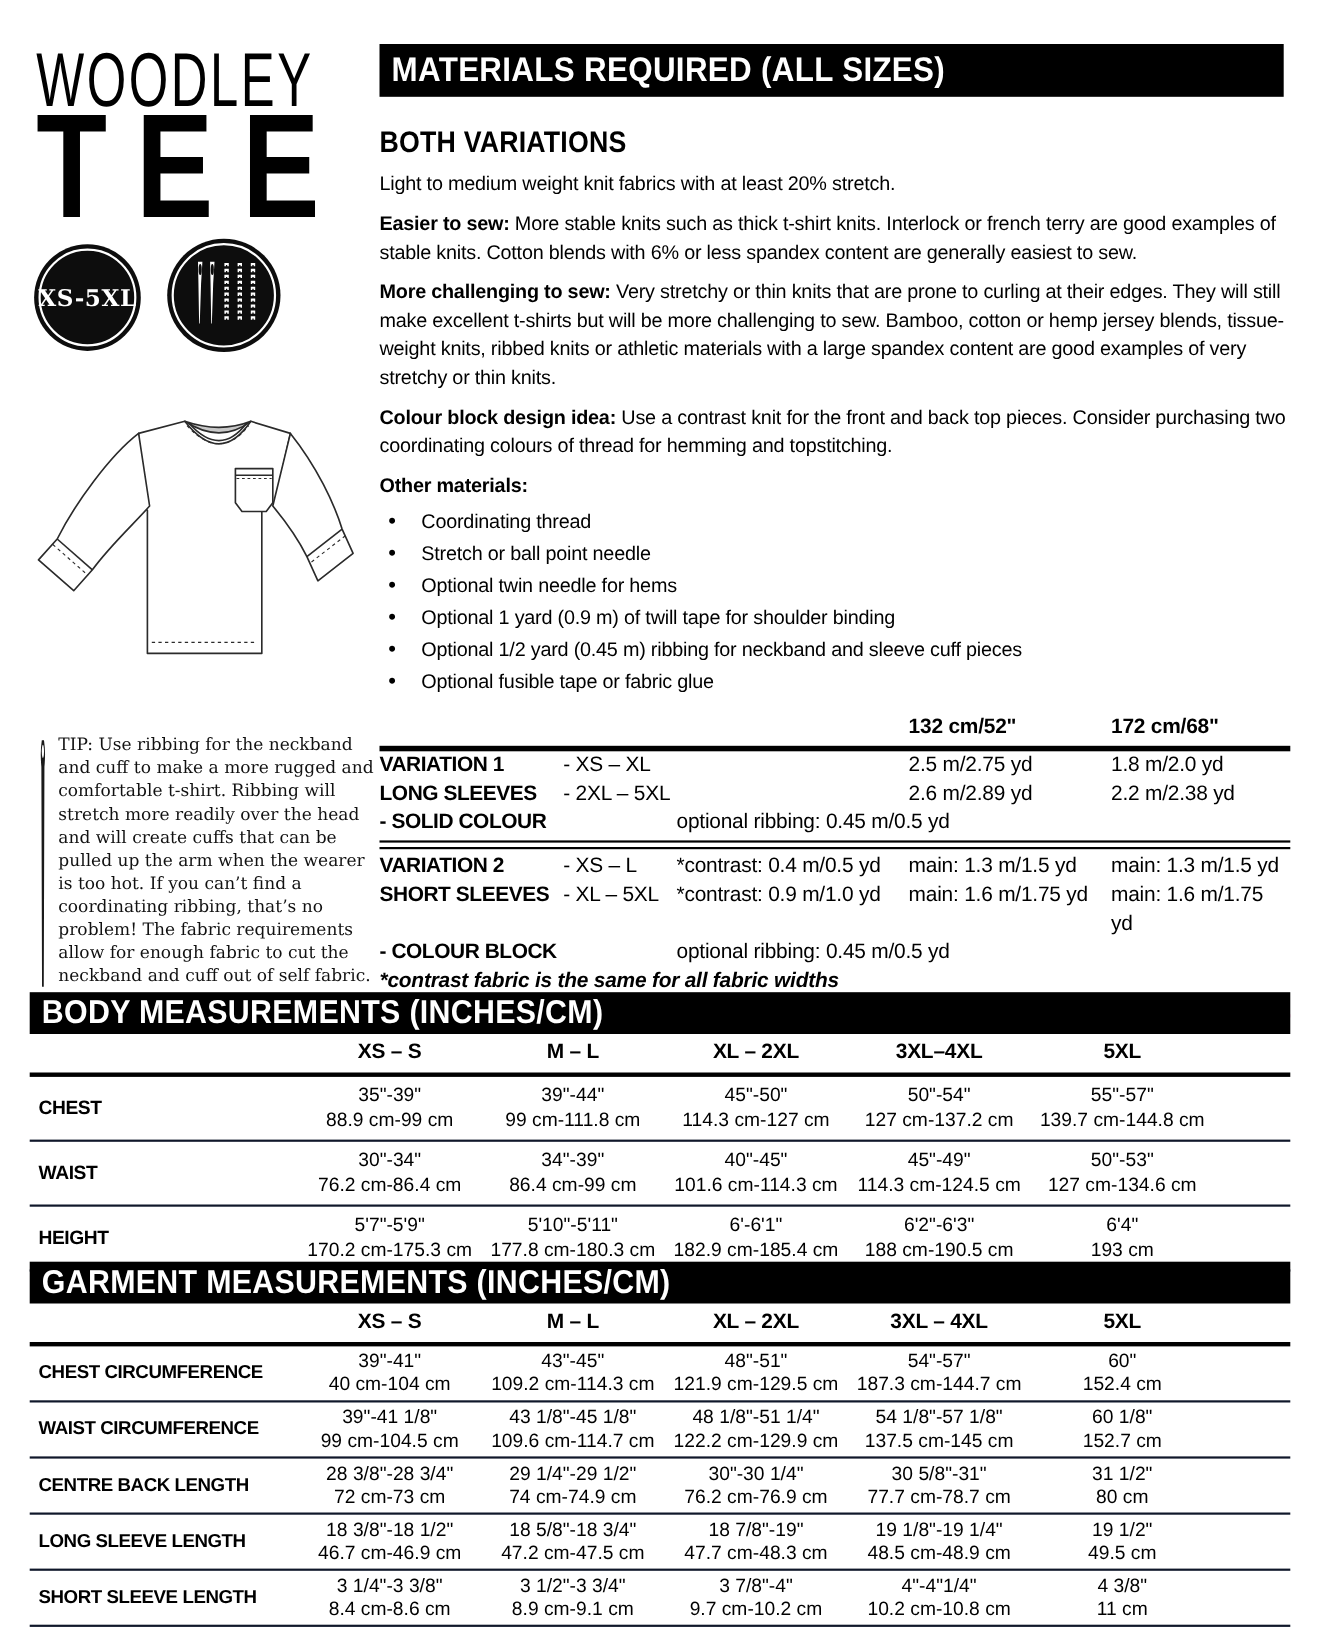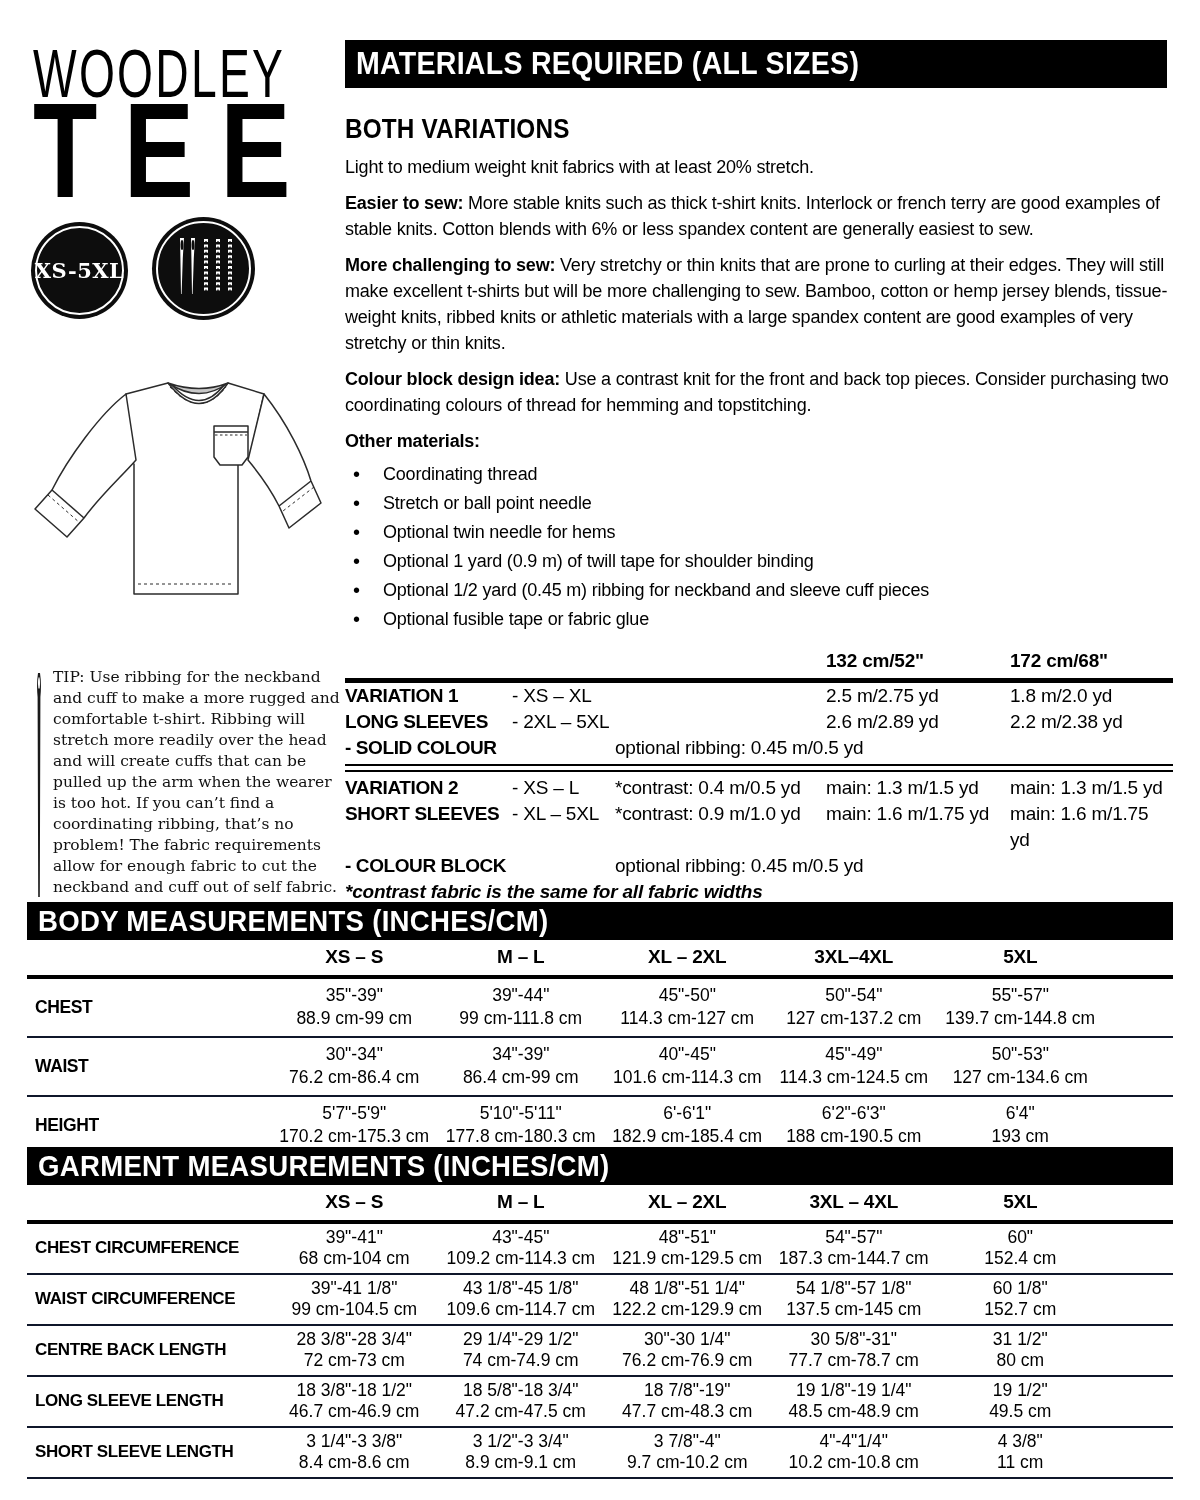--- a/index.html
+++ b/index.html
@@ -315,21 +315,21 @@
       <span>XS – S</span>
       <span>M – L</span>
       <span>XL – 2XL</span>
       <span>3XL – 4XL</span>
       <span>5XL</span>
     </div>
     <div class="mrow">
       <div class="mlabel">CHEST CIRCUMFERENCE</div>
       <div class="mcell">
           <span>39"-41"</span>
-          <span>68 cm-104 cm</span>
+          <span>40 cm-104 cm</span>
         </div>
       <div class="mcell">
           <span>43"-45"</span>
           <span>109.2 cm-114.3 cm</span>
         </div>
       <div class="mcell">
           <span>48"-51"</span>
           <span>121.9 cm-129.5 cm</span>
         </div>
       <div class="mcell">

